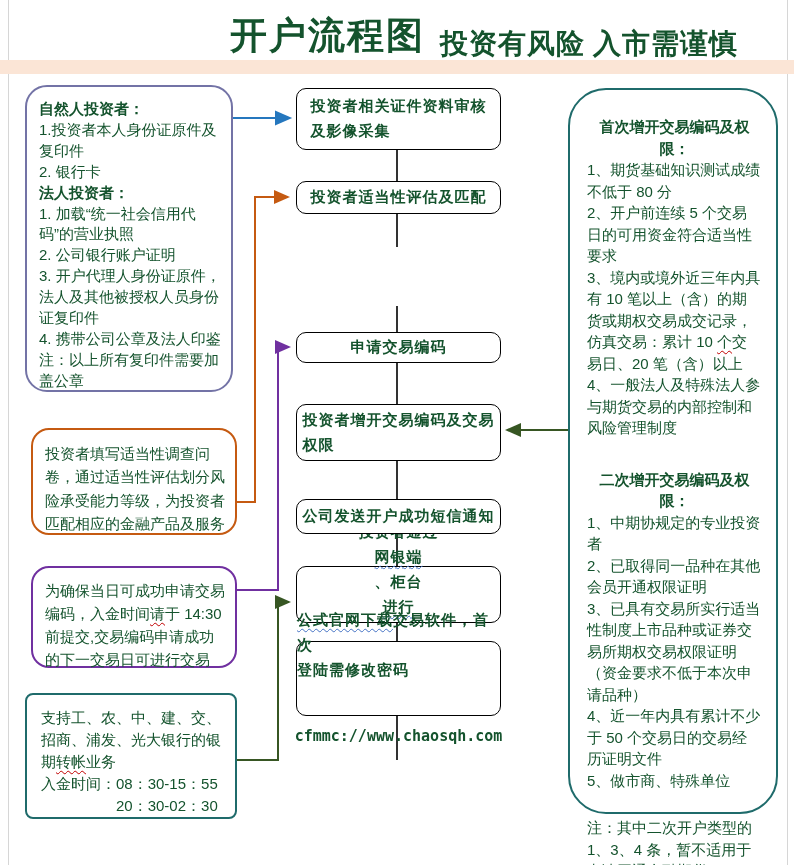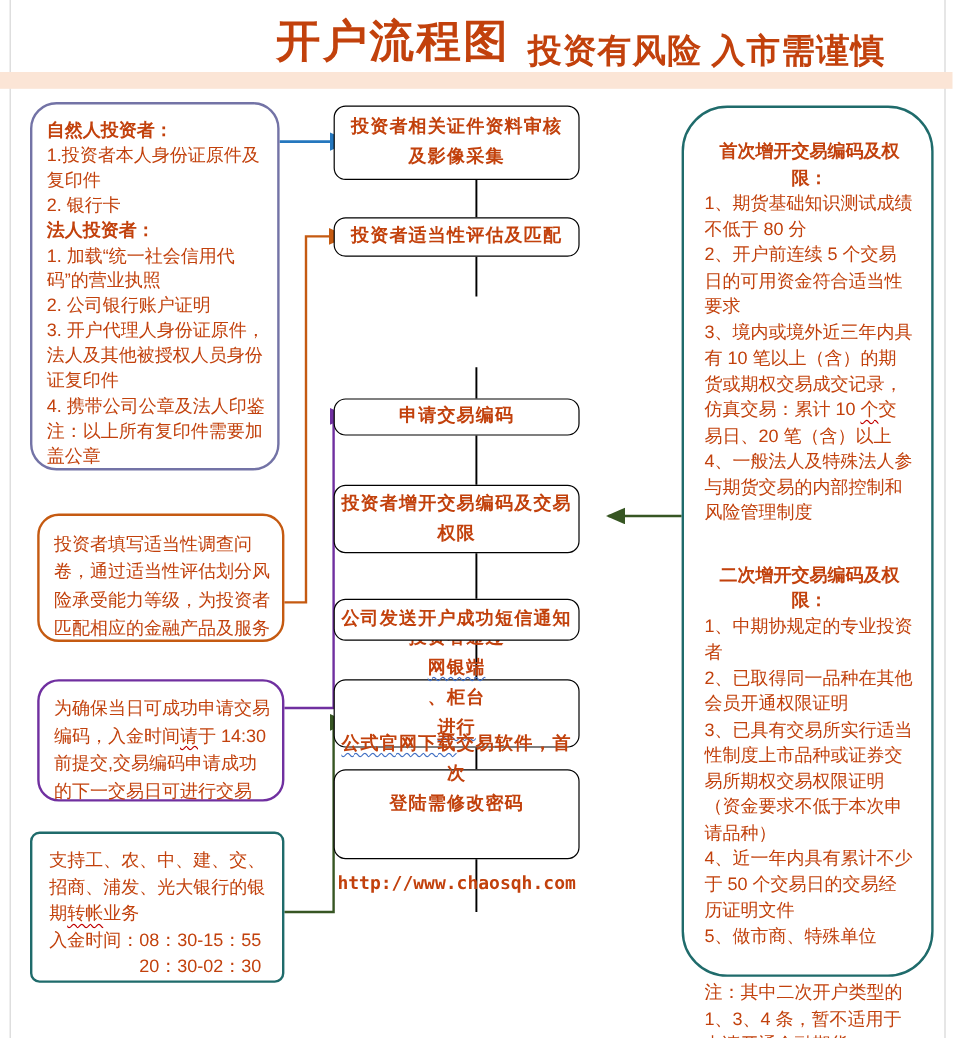--- a/index.html
+++ b/index.html
@@ -1,17 +1,17 @@
 <!DOCTYPE html>
 <html><head>
 <meta charset="utf-8">
 <style>
   html,body{margin:0;padding:0;background:#fff;}
   #page{position:relative;width:794px;height:865px;background:#ffffff;overflow:hidden;
-        font-family:"Liberation Sans","DejaVu Sans",sans-serif;color:#c2410c;}
+        font-family:"Liberation Sans","DejaVu Sans",sans-serif;color:#14532d;}
   .edge{position:absolute;top:0;bottom:0;width:1px;background:#d6d6d6;}
   #edge-left{left:8px;} #edge-right{left:787px;}
   #title-main{position:absolute;left:230px;top:16px;font-family:"Liberation Serif","DejaVu Serif",serif;
               font-weight:bold;font-size:37px;letter-spacing:2px;line-height:40px;}
   #title-sub{position:absolute;left:440px;top:30px;font-family:"Liberation Serif","DejaVu Serif",serif;
              font-weight:bold;font-size:28px;letter-spacing:1px;line-height:28px;}
   #band{position:absolute;left:0;top:60px;width:794px;height:14px;background:#fbe5d6;}
 
   
   .lbox{position:absolute;background:#fff;box-sizing:border-box;font-size:15px;white-space:pre-line;z-index:2;}
@@ -23,23 +23,23 @@
                 padding:11px 8px 0 12px;line-height:23px;}
   #box-banks{left:25px;top:693px;width:212px;height:126px;border:2.5px solid #1f6b6b;border-radius:8px;
              padding:12px 5px 0 14px;line-height:22px;}
   #box-rights{left:568px;top:88px;width:210px;height:726px;border:2.5px solid #1f6b6b;border-radius:38px;
               padding:26px 14px 0 17px;line-height:21.5px;white-space:normal;}
   #box-rights .blk{white-space:pre-line;}
   #rights-body1{margin-bottom:30px;}
   #rights-note{margin-top:26px;}
 
   
-  .step{position:absolute;left:278px;width:205px;background:#fff;border:1.5px solid #000;border-radius:10px;
+  .step{position:absolute;left:296px;width:205px;background:#fff;border:1.5px solid #000;border-radius:10px;
         box-sizing:border-box;display:flex;flex-direction:column;align-items:center;justify-content:center;
-        text-align:center;font-family:"Liberation Serif","DejaVu Serif",serif;font-weight:bold;font-size:15px;
+        text-align:left;font-family:"Liberation Serif","DejaVu Serif",serif;font-weight:bold;font-size:15px;
         letter-spacing:1px;line-height:25px;white-space:pre-line;z-index:2;}
   #step-1{top:88px;height:62px;}  #step-2{top:181px;height:33px;} #step-3{top:247px;height:59px;}
   #step-4{top:332px;height:31px;} #step-5{top:404px;height:57px;} #step-6{top:499px;height:35px;}
   #step-7{top:566px;height:57px;} #step-8{top:641px;height:75px;gap:41px;} #step-9{top:760px;height:59px;}
 
   
   .b{font-weight:bold;text-align:center;}
   .wb{text-decoration:underline;text-decoration-style:wavy;text-decoration-color:#4472c4;
       text-decoration-thickness:1px;text-underline-offset:3px;}
   .wr{text-decoration:underline;text-decoration-style:wavy;text-decoration-color:#c00000;
@@ -104,21 +104,21 @@
   <div class="step" id="step-2" data-bind-parts="flow.steps.1.parts"><span>投资者适当性评估及匹配</span></div>
   <div class="step" id="step-4" data-bind-parts="flow.steps.3.parts"><span>申请交易编码</span></div>
   <div class="step" id="step-5" data-bind-parts="flow.steps.4.parts"><span>投资者增开交易编码及交易
 权限</span></div>
   <div class="step" id="step-7" data-bind-parts="flow.steps.6.parts"><span>投资者通过</span><span class="wb">网银端</span><span>、柜台</span><span class="wb">进行</span><span>
 </span><span class="wb">银期关联</span></div>
   <div class="step" id="step-6" data-bind-parts="flow.steps.5.parts"><span>公司发送开户成功短信通知</span></div>
   <div class="step" id="step-8">
     <span data-bind-parts="flow.steps.7.parts"><span class="wb">公式官网下载</span><span>交易软件，首次
 登陆需修改密码</span></span>
-    <span class="mono" data-bind="flow.steps.7.url">http://www.chaosqh.com</span>
+    <span class="mono" data-bind="flow.steps.7.url">cfmmc://www.chaosqh.com</span>
   </div>
 
   <div class="lbox" id="box-rights">
     <div class="blk b" data-bind="right_box.first_heading">首次增开交易编码及权限：</div>
     <div class="blk" id="rights-body1" data-bind-parts="right_box.first_body_parts"><span>1、期货基础知识测试成绩不低于 80 分
 2、开户前连续 5 个交易日的可用资金符合适当性要求
 3、境内或境外近三年内具有 10 笔以上（含）的期货或期权交易成交记录，仿真交易：累计 10 </span><span class="wr">个</span><span>交易日、20 笔（含）以上
 4、一般法人及特殊法人参与期货交易的内部控制和风险管理制度</span></div>
     <div class="blk b" data-bind="right_box.second_heading">二次增开交易编码及权限：</div>
     <div class="blk" data-bind="right_box.second_body">1、中期协规定的专业投资者

